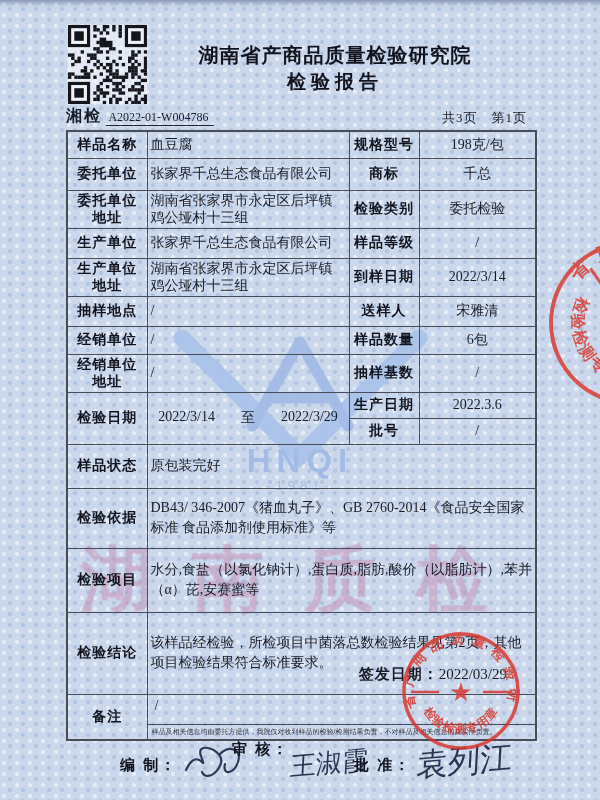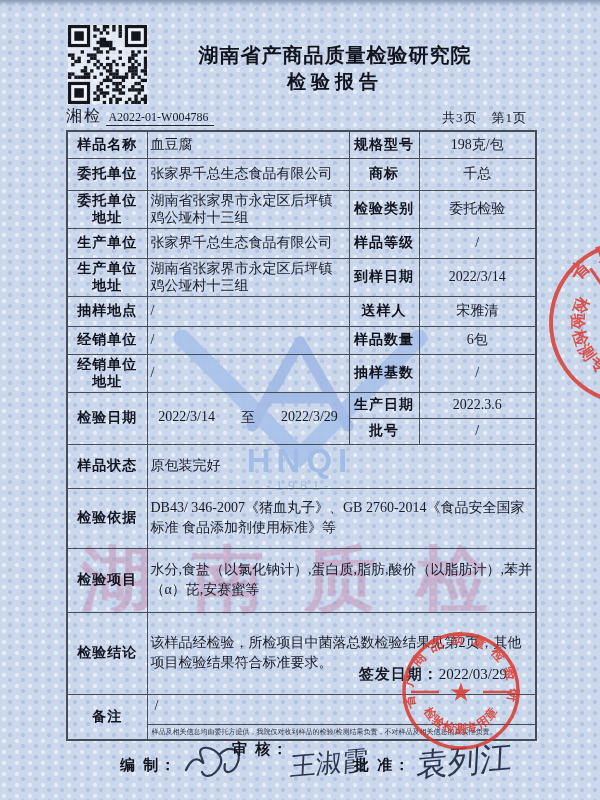--- a/index.html
+++ b/index.html
@@ -15,21 +15,21 @@
   }
   .page::before{content:"";position:absolute;left:0;top:0;right:0;height:7px;
     background:linear-gradient(rgba(84,104,140,.55),rgba(84,104,140,0));z-index:6;pointer-events:none;}
   
   .qr{position:absolute;left:68px;top:25px;width:79px;height:79px;z-index:2;}
   .qr svg{display:block;}
   .titles{position:absolute;left:150px;top:42px;width:370px;text-align:center;z-index:2;}
   .org-title{font-size:20px;font-weight:bold;letter-spacing:1px;color:#11141f;}
   .doc-title{font-size:19px;font-weight:bold;letter-spacing:5px;color:#11141f;}
   .refline{position:absolute;left:66px;top:106px;width:469px;height:22px;z-index:2;}
-  .ref-prefix{font-size:16px;font-weight:normal;letter-spacing:2px;}
+  .ref-prefix{font-size:16px;font-weight:bold;letter-spacing:2px;}
   .ref-number{font-family:"Liberation Serif","DejaVu Serif",serif;font-size:12px;
     border-bottom:1px solid #20242f;padding:0 6px 1px 2px;}
   .ref-pages{position:absolute;right:8px;top:3px;font-size:13px;letter-spacing:1px;
     font-family:"Liberation Serif","DejaVu Serif",serif;}
   
   .logo-mark{position:absolute;left:168px;top:330px;width:265px;height:165px;z-index:1;opacity:.9;}
   .bg-mark{position:absolute;left:80px;top:532px;z-index:1;white-space:nowrap;
     font-size:72px;font-weight:bold;letter-spacing:40px;color:rgba(220,118,142,.28);
     text-shadow:0 0 2px rgba(150,160,220,.25);}
   

